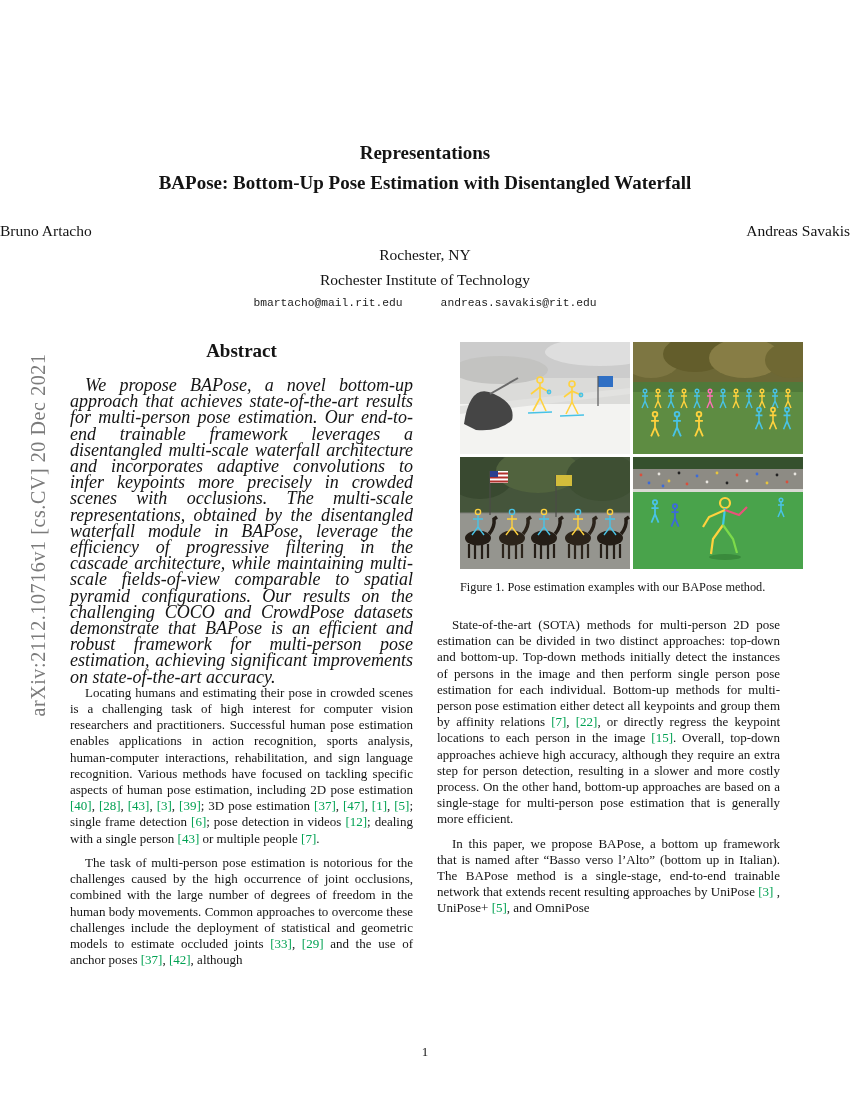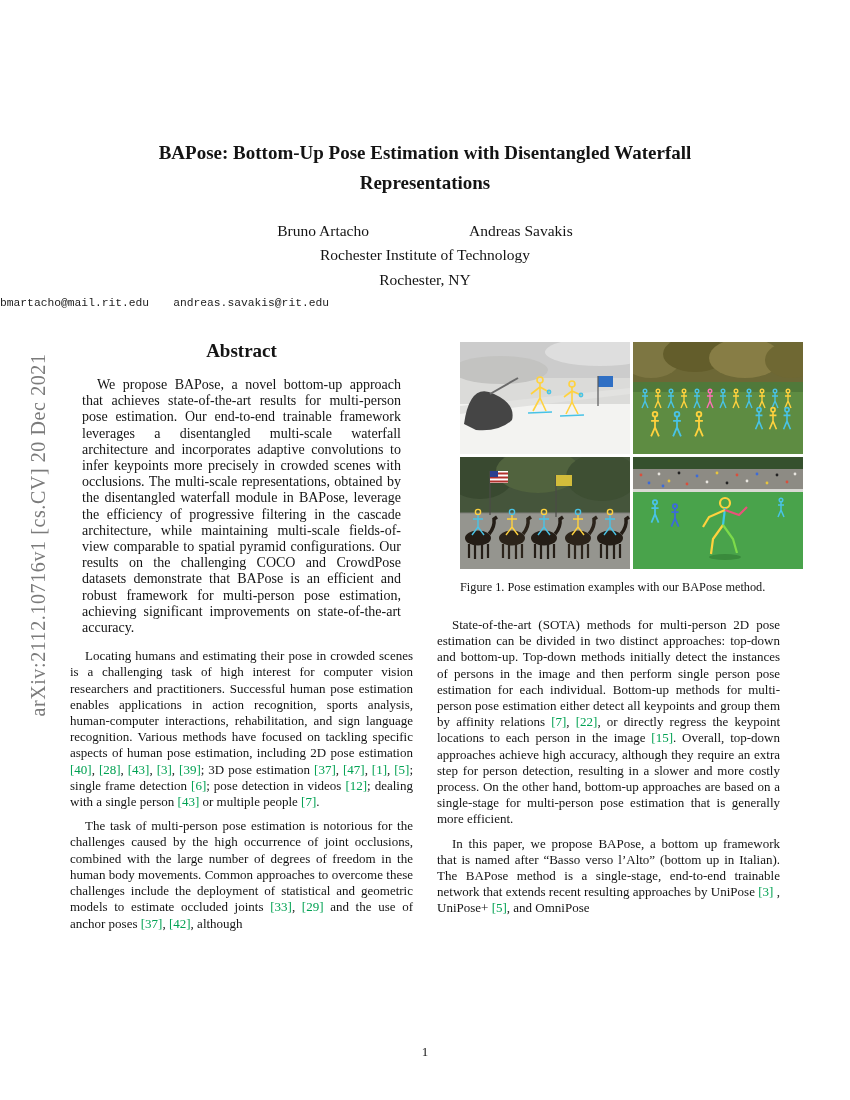--- a/index.html
+++ b/index.html
@@ -10,33 +10,33 @@
   .page{position:absolute;inset:0;background:#fff;}
   .watermark{
     position:absolute;left:38px;top:535px;
     transform:translate(-50%,-50%) rotate(-90deg);
     white-space:nowrap;font-size:20px;color:#7b7b7b;letter-spacing:.6px;
     font-family:"Liberation Serif", serif;
   }
   .head{position:absolute;top:138px;left:0;width:850px;text-align:center;}
   .title{font-size:19px;font-weight:bold;line-height:30px;margin:0;}
   .tl{display:block;}
-  .authors{margin-top:24px;font-size:15.5px;display:flex;justify-content:center;gap:100px;}
+  .authors{margin-top:24px;font-size:15.5px;display:flex;justify-content:space-between;gap:100px;}
   .affil{margin-top:4px;font-size:15.5px;line-height:21px;}
   .emails{
     margin-top:7px;font-family:"Liberation Mono", monospace;font-size:11.3px;
-    display:flex;gap:24px;color:#222;
+    display:flex;justify-content:center;gap:38px;color:#222;
   }
   .col{position:absolute;top:340px;width:343px;}
   .col-left{left:70px;}
   .col-right{left:437px;}
   .abs-head{text-align:center;font-size:19px;font-weight:bold;margin:0 0 15px 0;}
   .abs-text{
-    text-align:justify;font-size:14px;line-height:16.2px;
-    text-indent:15px;margin:12px;
+    font-style:italic;text-align:justify;font-size:18px;line-height:16.2px;
+    text-indent:15px;margin:0;
   }
   .sec-head{font-size:15px;font-weight:bold;margin:28px 0 13px 0;}
   .body-p{text-align:justify;font-size:13px;line-height:16.2px;margin:0 0 8px 0;}
   .indent{text-indent:15px;}
   .cite{color:var(--cite,#00a152);}
   .fig{margin:2px 0 22px 0;padding-left:23px;}
   .fig-grid{
     display:grid;grid-template-columns:170px 170px;grid-template-rows:112px 112px;
     gap:3px;width:343px;
   }
@@ -56,29 +56,29 @@
         <circle cx="0" cy="-9" r="1.8"></circle>
         <path d="M0,-7 L0,1 M-3,-4 L3,-4 M0,1 L-3,8 M0,1 L3,8"></path>
       </g>
     </defs>
   </svg>
 
   <div class="watermark">arXiv:2112.10716v1  [cs.CV]  20 Dec 2021</div>
 
   <header class="head">
     <h1 class="title">
+      <span class="tl">Representations</span>
       <span class="tl">BAPose: Bottom-Up Pose Estimation with Disentangled Waterfall</span>
-      <span class="tl">Representations</span>
     </h1>
     <div class="authors">
       <span>Bruno Artacho</span>
       <span>Andreas Savakis</span>
     </div>
+    <div class="affil">Rochester, NY</div>
     <div class="affil">Rochester Institute of Technology</div>
-    <div class="affil">Rochester, NY</div>
     <div class="emails">
       <span>bmartacho@mail.rit.edu</span>
       <span>andreas.savakis@rit.edu</span>
     </div>
   </header>
 
   <section class="col col-left">
     <h2 class="abs-head">Abstract</h2>
     <p class="abs-text">We propose BAPose, a novel bottom-up approach that achieves state-of-the-art results for multi-person pose estimation. Our end-to-end trainable framework leverages a disentangled multi-scale waterfall architecture and incorporates adaptive convolutions to infer keypoints more precisely in crowded scenes with occlusions. The multi-scale representations, obtained by the disentangled waterfall module in BAPose, leverage the efficiency of progressive filtering in the cascade architecture, while maintaining multi-scale fields-of-view comparable to spatial pyramid configurations. Our results on the challenging COCO and CrowdPose datasets demonstrate that BAPose is an efficient and robust framework for multi-person pose estimation, achieving significant improvements on state-of-the-art accuracy.</p>
     <p class="body-p indent"><span>Locating humans and estimating their pose in crowded scenes is a challenging task of high interest for computer vision researchers and practitioners. Successful human pose estimation enables applications in action recognition, sports analysis, human-computer interactions, rehabilitation, and sign language recognition. Various methods have focused on tackling specific aspects of human pose estimation, including 2D pose estimation </span><span class="cite">[40]</span><span>, </span><span class="cite">[28]</span><span>, </span><span class="cite">[43]</span><span>, </span><span class="cite">[3]</span><span>, </span><span class="cite">[39]</span><span>; 3D pose estimation </span><span class="cite">[37]</span><span>, </span><span class="cite">[47]</span><span>, </span><span class="cite">[1]</span><span>, </span><span class="cite">[5]</span><span>; single frame detection </span><span class="cite">[6]</span><span>; pose detection in videos </span><span class="cite">[12]</span><span>; dealing with a single person </span><span class="cite">[43]</span><span> or multiple people </span><span class="cite">[7]</span><span>.</span></p>

